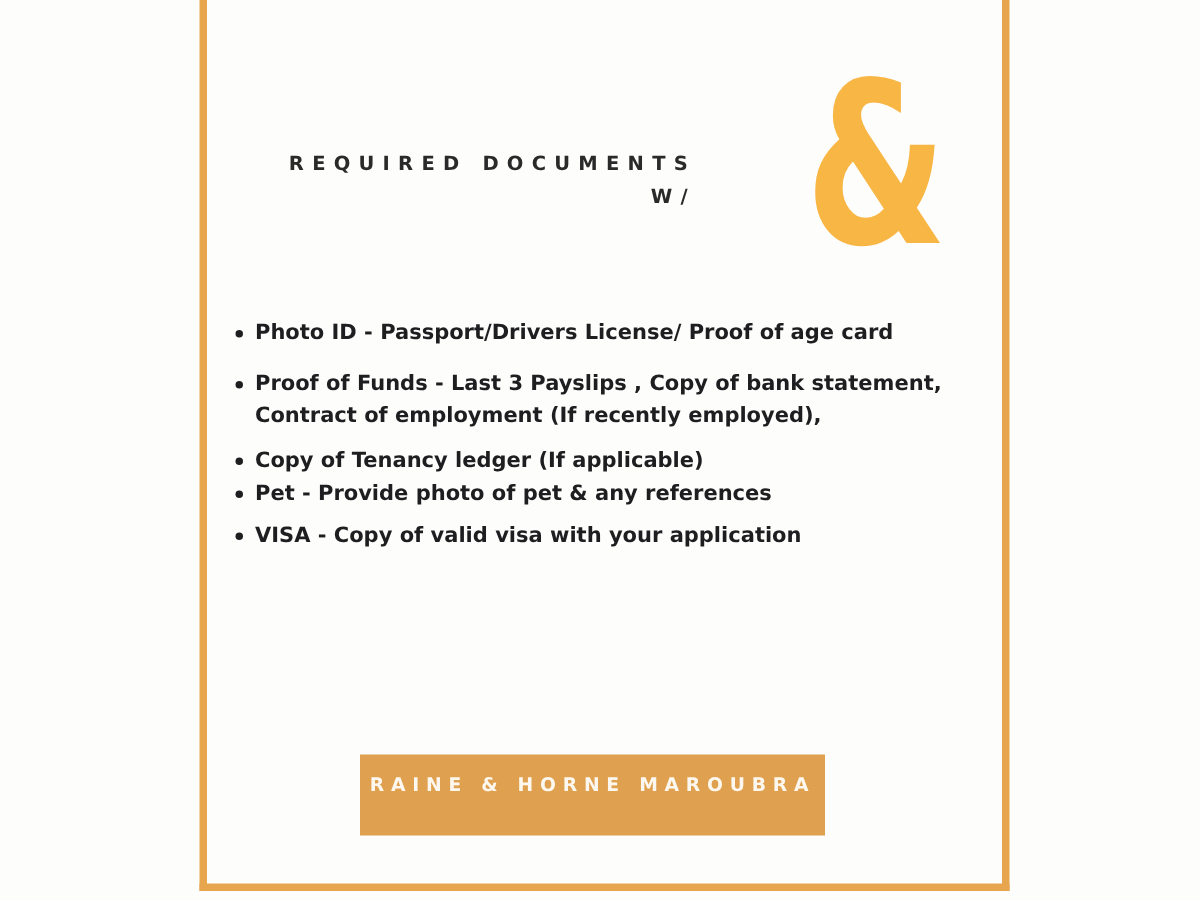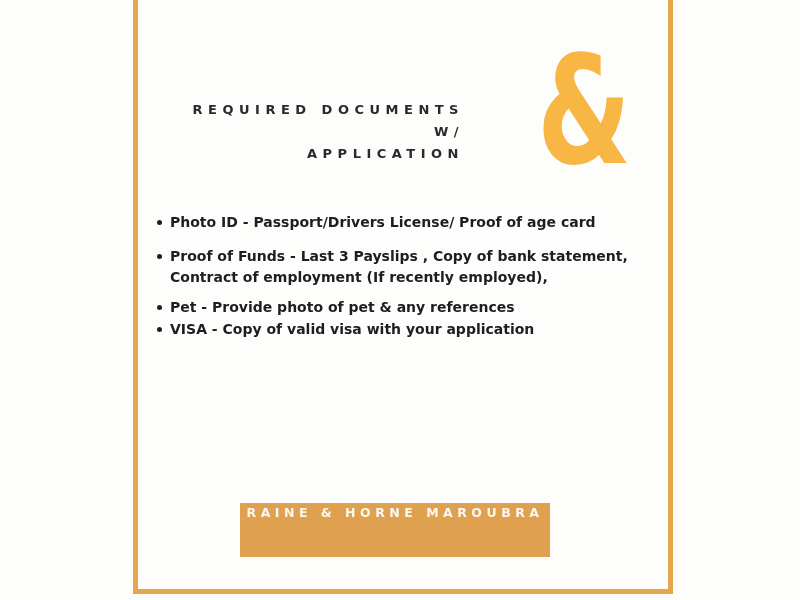--- a/index.html
+++ b/index.html
@@ -83,46 +83,47 @@
   .doc-list li:nth-child(4) { margin-top: 1px; }
   .doc-list li:nth-child(5) { margin-top: 6px; }
   .doc-list li:nth-child(6) { margin-top: 18px; }
   .banner {
     position: absolute;
     left: 240px;
     top: 503px;
     width: 310px;
     height: 54px;
     box-sizing: border-box;
+    padding-top: 10px;
     background: var(--banner-background, #dfa04f);
     color: #fdf8ef;
     text-align: center;
     font-size: 12.5px;
     font-weight: bold;
     letter-spacing: 4.5px;
     line-height: 20px;
   }
   .banner .phone { letter-spacing: 5.5px; }
 </style>
 </head>
 <body>
 
 <div class="poster">
   <div class="frame"></div>
 
   <div class="heading">
     <div>REQUIRED DOCUMENTS W/</div>
-    <div>APPLICATION</div>
   </div>
 
   <div class="ampersand">&amp;</div>
 
   <ul class="doc-list">
       <li>Photo ID - Passport/Drivers License/ Proof of age card</li>
       <li>Proof of Funds - Last 3 Payslips , Copy of bank statement, Contract of employment (If recently employed),</li>
+      <li>Copy of Tenancy ledger (If applicable)</li>
       <li>Pet - Provide photo of pet &amp; any references</li>
       <li>VISA - Copy of valid visa with your application</li>
     </ul>
 
   <div class="banner">
     <div class="agency">RAINE &amp; HORNE MAROUBRA</div>
   </div>
 </div>
 
 </body></html>

